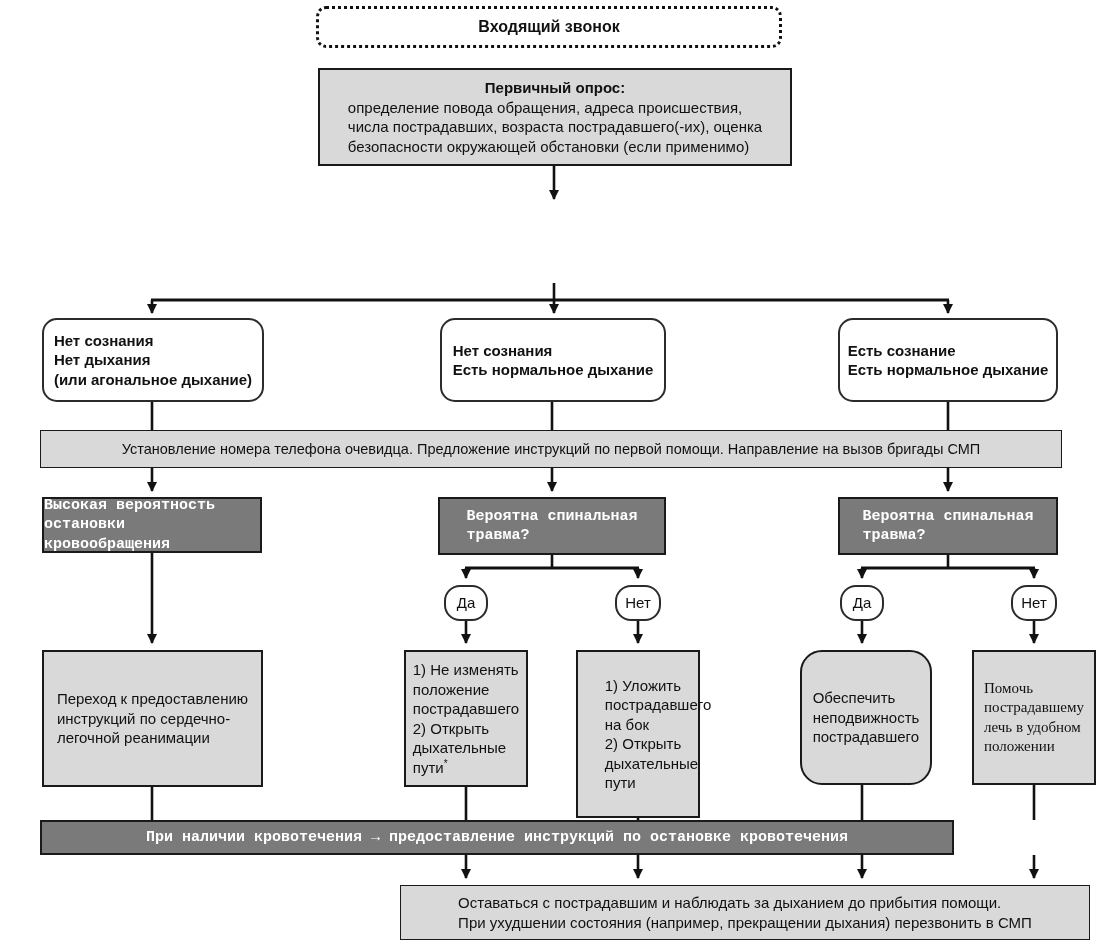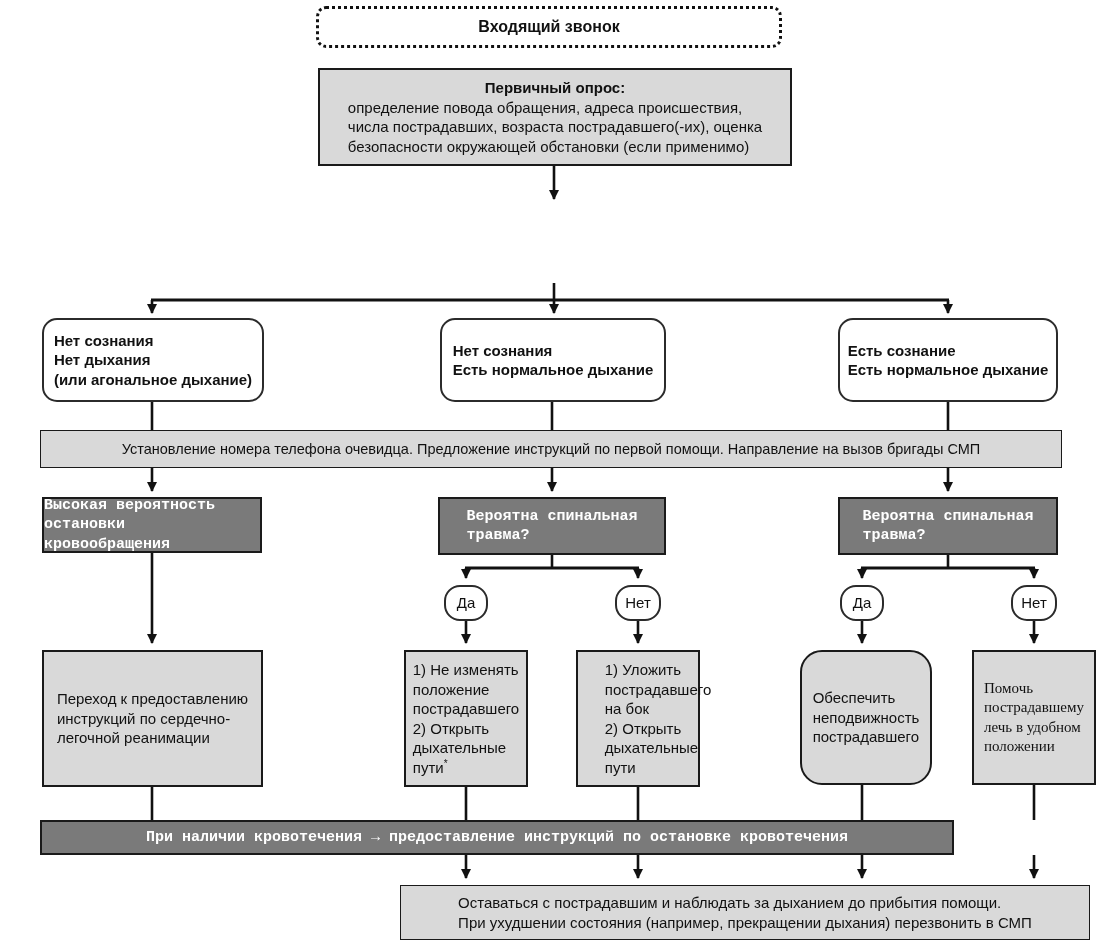--- a/index.html
+++ b/index.html
@@ -143,21 +143,21 @@
 легочной реанимации</span>
   </div>
   <div class="box light" style="left:404px;top:650px;width:124px;height:137px;">
     <span class="pre"><span class="pre">1) Не изменять
 положение
 пострадавшего
 2) Открыть
 дыхательные
 пути</span><sup>*</sup></span>
   </div>
-  <div class="box light" style="left:576px;top:650px;width:124px;height:137px;padding-left:40px;">
+  <div class="box light" style="left:576px;top:650px;width:124px;height:168px;padding-left:40px;">
     <span class="pre">1) Уложить
 пострадавшего
 на бок
 2) Открыть
 дыхательные
 пути</span>
   </div>
   <div class="box light" style="left:800px;top:650px;width:132px;height:135px;border-radius:22px;">
     <span class="pre">Обеспечить
 неподвижность

